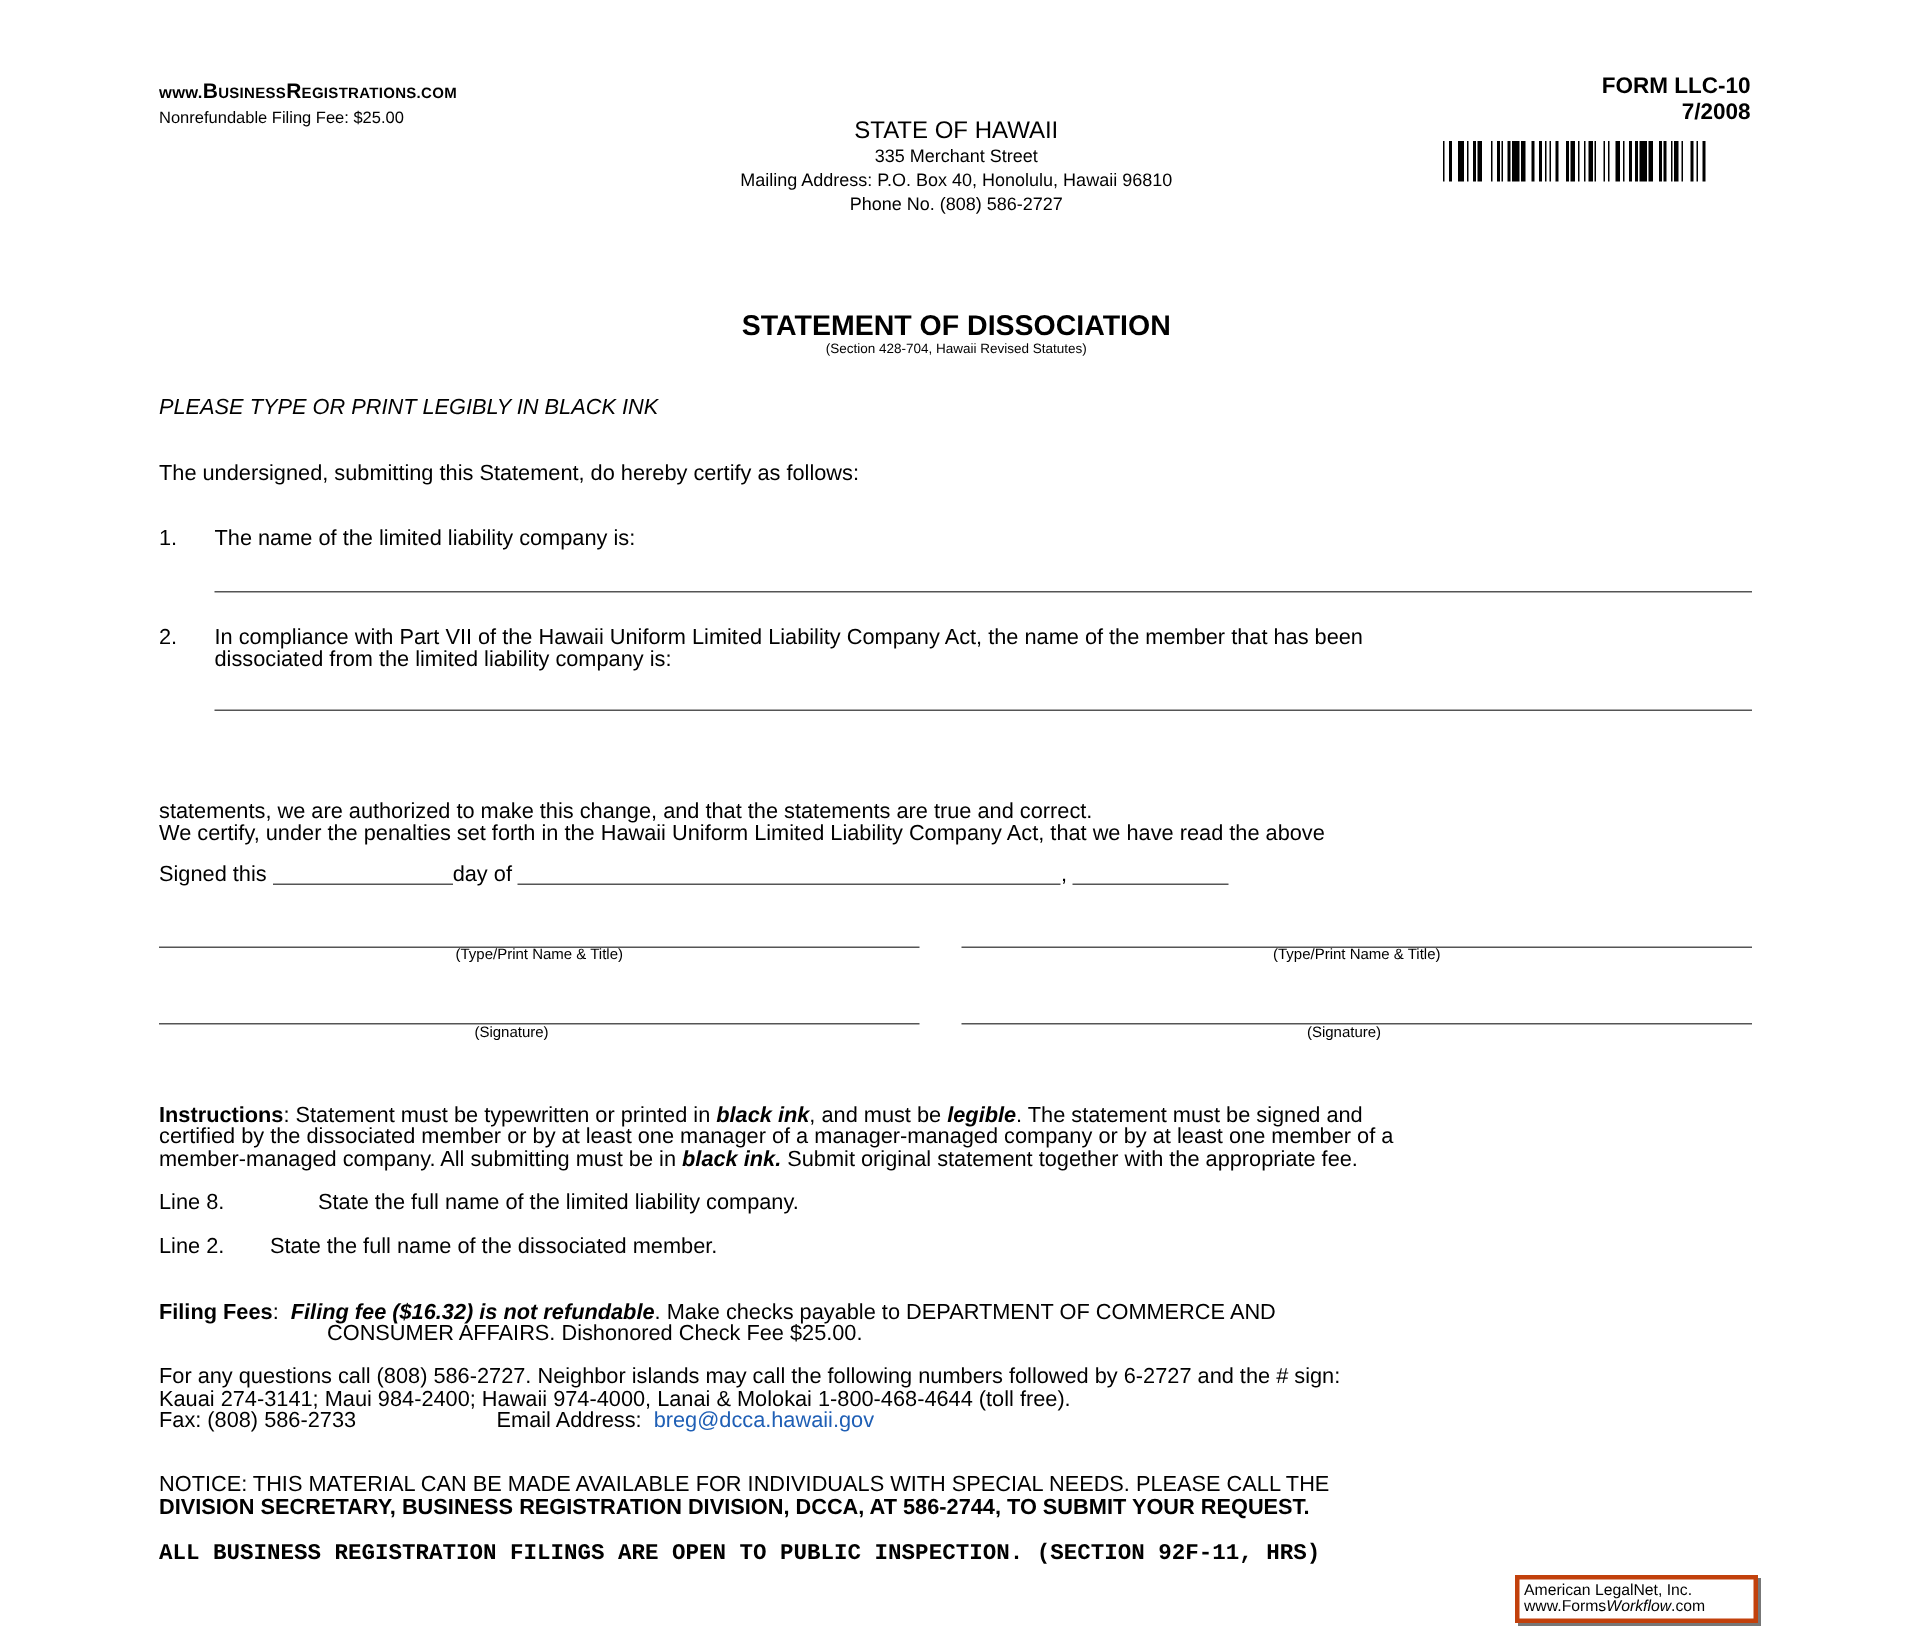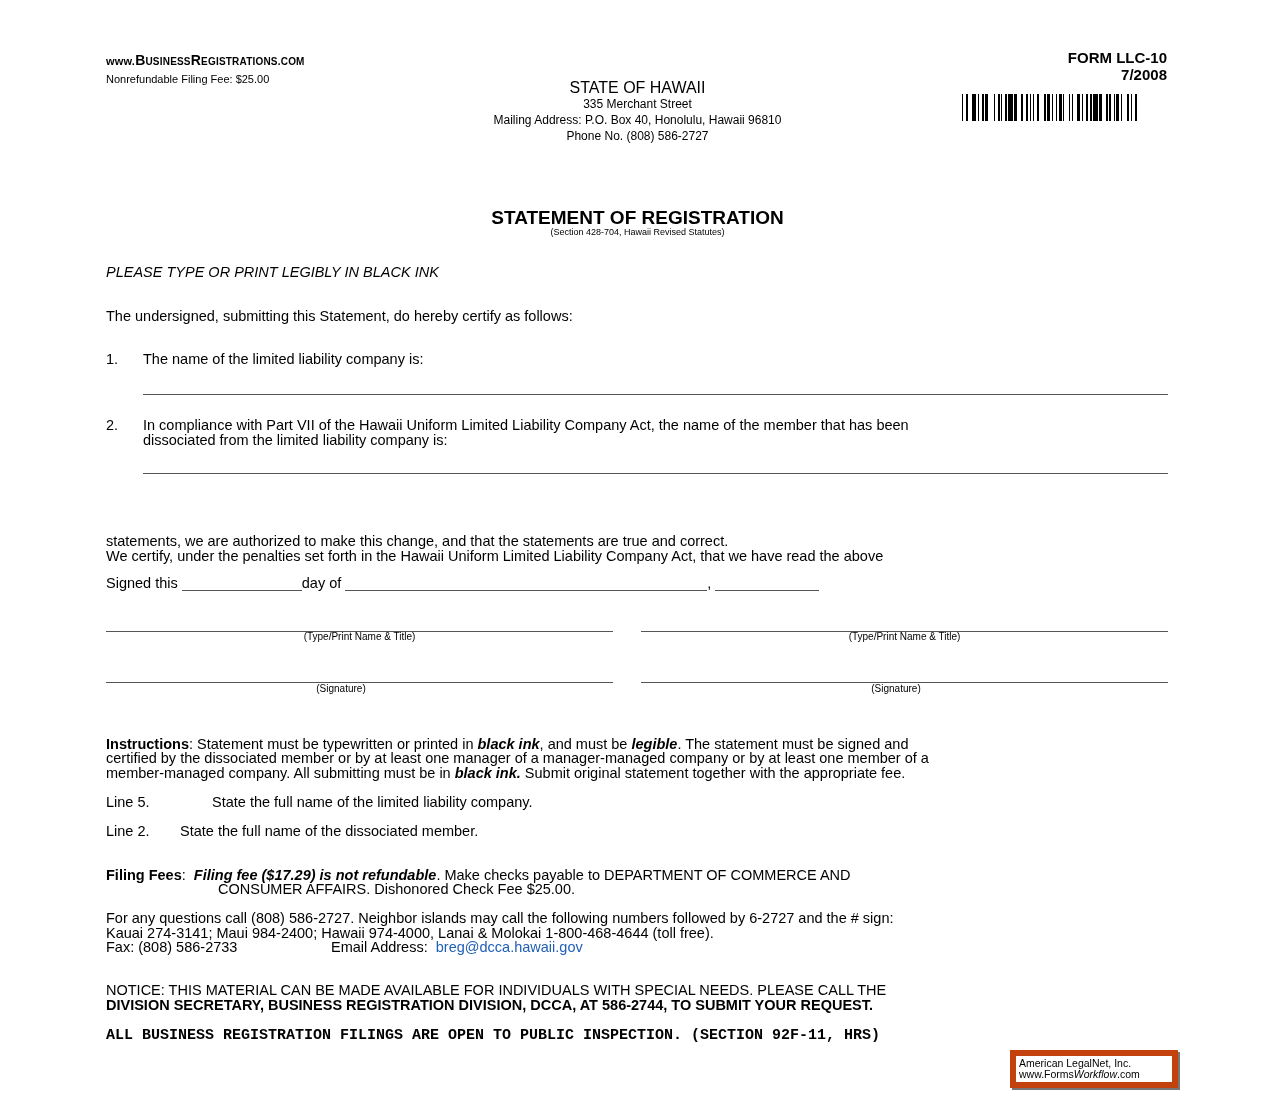--- a/index.html
+++ b/index.html
@@ -16,21 +16,21 @@
   .header .l2 { font-size: 16px; font-weight: bold; }
   .header .l3 { font-size: 15px; font-weight: bold; }
   .header .l4 { font-size: 12px; text-align: center; }
   .title { left: 300px; width: 675px; top: 207px; text-align: center; font-size: 19px; font-weight: bold; }
   .subtitle { left: 300px; width: 675px; top: 227px; text-align: center; font-size: 9px; }
   .body-text { font-size: 14.5px; line-height: 15px; }
   .italic { font-style: italic; }
   .caption { font-size: 10px; text-align: center; }
   .email { color: #1f5fb5; }
   .serifbold { font-family: Liberation Mono, monospace; font-weight: bold; font-size: 15px; }
-  .stamp { left: 1010px; top: 1050px; width: 150px; border: 6px solid #c2410c; font-size: 10.5px; line-height: 11px; padding: 2px 3px; box-shadow: 2px 2px 0 #777; }
+  .stamp { left: 1010px; top: 1050px; width: 150px; border: 3px solid #c2410c; font-size: 10.5px; line-height: 11px; padding: 2px 3px; box-shadow: 2px 2px 0 #777; }
   .sigline { display: inline-block; border-bottom: 1px solid #555; height: 12px; vertical-align: baseline; }
 </style>
 </head>
 <body>
 
 <div class="abs site">
   <span>www.</span><span class="big">B</span><span style="text-transform:uppercase;font-size:10px">usiness</span><span class="big">R</span><span style="text-transform:uppercase;font-size:10px">egistrations.com</span>
 </div>
 <div class="abs fee">Nonrefundable Filing Fee: $25.00</div>
 
@@ -119,21 +119,21 @@
     <span style="width: 1.45px; background: transparent;"></span>
   </div>
 
 <div class="abs header">
   <div class="l1">STATE OF HAWAII</div>
   <div class="l4">335 Merchant Street</div>
   <div class="l4">Mailing Address:  P.O. Box 40, Honolulu, Hawaii 96810</div>
   <div class="l4">Phone No. (808) 586-2727</div>
 </div>
 
-<div class="abs title">STATEMENT OF REGISTRATION</div>
+<div class="abs title">STATEMENT OF DISSOCIATION</div>
 <div class="abs subtitle">(Section 428-704, Hawaii Revised Statutes)</div>
 
 <div class="abs body-text italic" style="left:106px;top:265px;">PLEASE TYPE OR PRINT LEGIBLY IN BLACK INK</div>
 <div class="abs body-text" style="left:106px;top:309px;">The undersigned, submitting this Statement, do hereby certify as follows:</div>
 
 <div class="abs body-text" style="left:106px;top:352px;">1.</div>
 <div class="abs body-text" style="left:143px;top:352px;">The name of the limited liability company is:</div>
 <input class="abs" type="text" style="left: 143px; top: 378px; width: 1025px; height: 16px; border-top: none; border-right: none; border-left: none; border-image: initial; border-bottom: 1px solid rgb(85, 85, 85); background: transparent; padding: 0px; font-size: 14px;" value="">
 
 <div class="abs body-text" style="left:106px;top:418px;">2.</div>
@@ -162,27 +162,27 @@
 <div class="abs caption" style="left:641px;top:683px;width:510px;">(Signature)</div>
 
 <div class="abs body-text" style="left:106px;top:737px;white-space:nowrap;">
   <b>Instructions</b><span>:  Statement must be typewritten or printed in </span><b><i>black ink</i></b><span>, and must be </span><b><i>legible</i></b><span>.  The statement must be signed and</span>
 </div>
 <div class="abs body-text" style="left:106px;top:751px;white-space:nowrap;">certified by the dissociated member or by at least one manager of a manager-managed company or by at least one member of a</div>
 <div class="abs body-text" style="left:106px;top:766px;white-space:nowrap;">
   <span>member-managed company.  All submitting must be in </span><b><i>black ink.</i></b><span>  Submit original statement together with the appropriate fee.</span>
 </div>
 
-<div class="abs body-text" style="left:106px;top:795px;">Line 5.</div>
+<div class="abs body-text" style="left:106px;top:795px;">Line 8.</div>
 <div class="abs body-text" style="left:180px;top:795px;margin-left:32px;">State the full name of the limited liability company.</div>
 <div class="abs body-text" style="left:106px;top:824px;">Line 2.</div>
 <div class="abs body-text" style="left:180px;top:824px;">State the full name of the dissociated member.</div>
 
 <div class="abs body-text" style="left:106px;top:868px;white-space:nowrap;">
-  <b>Filing Fees</b><span>:</span>&nbsp;&nbsp;<b><i>Filing fee ($17.29) is not refundable</i></b><span>.  Make checks payable to DEPARTMENT OF COMMERCE AND</span>
+  <b>Filing Fees</b><span>:</span>&nbsp;&nbsp;<b><i>Filing fee ($16.32) is not refundable</i></b><span>.  Make checks payable to DEPARTMENT OF COMMERCE AND</span>
 </div>
 <div class="abs body-text" style="left:218px;top:882px;white-space:nowrap;">CONSUMER AFFAIRS.  Dishonored Check Fee $25.00.</div>
 
 <div class="abs body-text" style="left:106px;top:911px;white-space:nowrap;">For any questions call (808) 586-2727.   Neighbor islands may call the following numbers followed by 6-2727 and the # sign:</div>
 <div class="abs body-text" style="left:106px;top:926px;white-space:nowrap;">Kauai 274-3141; Maui 984-2400; Hawaii 974-4000, Lanai &amp; Molokai 1-800-468-4644 (toll free).</div>
 <div class="abs body-text" style="left:106px;top:940px;white-space:nowrap;">Fax:  (808) 586-2733</div>
 <div class="abs body-text" style="left:331px;top:940px;white-space:nowrap;">
   <span>Email Address:</span>&nbsp;
   <a class="email" style="text-decoration:none;">breg@dcca.hawaii.gov</a>
 </div>

